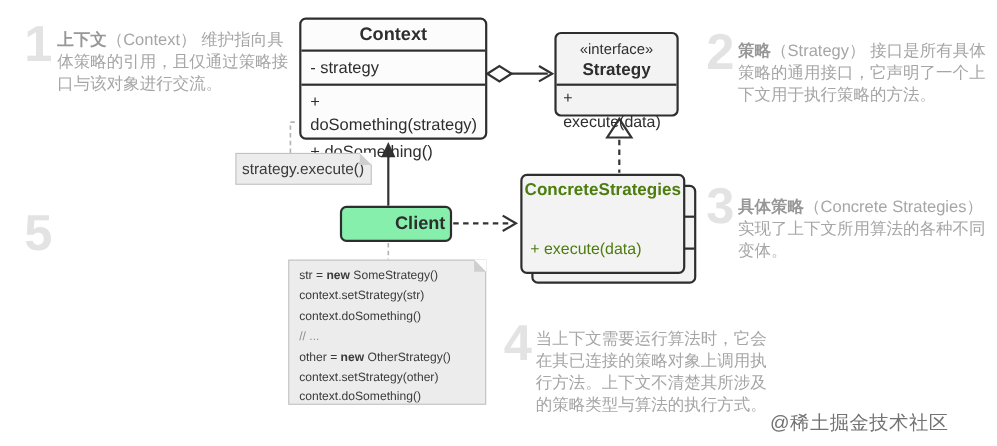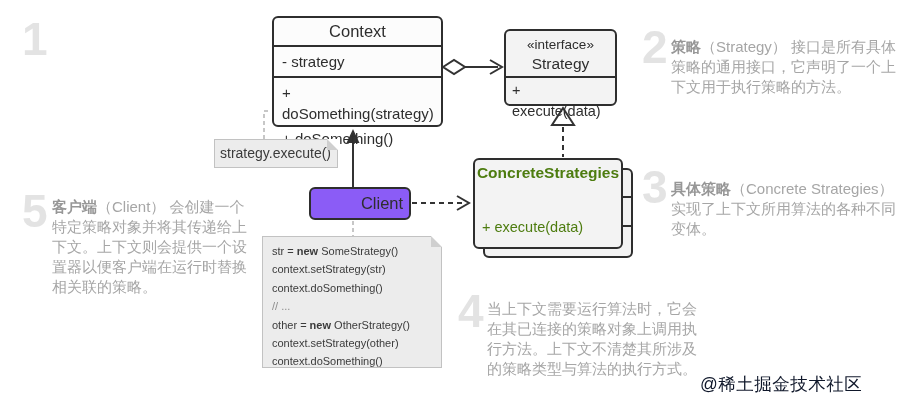--- a/index.html
+++ b/index.html
@@ -15,21 +15,21 @@
   .ann-text{
     position:absolute;font-size:15px;line-height:20px;color:#a6a6a6;
   }
   .ann-text b{color:#979797;font-weight:bold;}
   
   .uml{
     position:absolute;border:2.5px solid #2e2e2e;border-radius:6px;
     background:#fbfbfb;box-sizing:border-box;color:#2e2e2e;
   }
   .uml .sect{border-top:2.5px solid #2e2e2e;}
-  .uml .title{font-weight:normal;text-align:center;font-size:16.5px;}
+  .uml .title{font-weight:bold;text-align:center;font-size:16.5px;}
   .uml .member{font-size:15px;padding:4px 8px;line-height:21px;text-align:left;}
   #context-box{left:272px;top:16px;width:171px;height:111px;background:#fcfcfc;}
   #context-box .title{line-height:27px;height:27px;}
   #context-box .attrs{height:31px;padding-top:4px;box-sizing:border-box;}
   #strategy-box{left:504px;top:29px;width:113px;height:77px;background:#f3f3f3;}
   #strategy-box .stereo{font-size:13.5px;text-align:center;line-height:18px;padding-top:5px;}
   #strategy-box .title{font-size:15.5px;line-height:19px;height:22px;}
   #strategy-box .member{font-size:14.5px;padding:2px 6px;}
   #concrete-wrap{position:absolute;left:473px;top:158px;width:161px;height:101px;}
   #concrete-back{
@@ -38,21 +38,21 @@
   }
   #concrete-back .bdiv{border-top:2.5px solid #2e2e2e;position:absolute;left:0;right:0;height:0;}
   #concrete-front{
     position:absolute;left:0;top:0;width:150px;height:91px;
     border:2.5px solid #2e2e2e;border-radius:6px;background:#f3f3f3;box-sizing:border-box;color:#4d7c0f;
   }
   #concrete-front .title{font-weight:bold;text-align:center;font-size:15.5px;line-height:26px;height:26px;}
   #concrete-front .attrs{height:29px;}
   #concrete-front .member{font-size:14.5px;padding:2px 7px;line-height:21px;}
   #client-box{
-    left:309px;top:187px;width:102px;height:33px;background:#8b5cf6;padding-left:44px;
+    left:309px;top:187px;width:102px;height:33px;background:#86efac;padding-left:44px;
   }
   #client-box .title{line-height:29px;}
   
   .note{
     position:absolute;background:#ececec;border:1px solid #c2c2c2;
     color:#3b3b3b;box-sizing:border-box;
   }
   .note::after{
     content:"";position:absolute;top:-1px;right:-1px;width:0;height:0;
     border-style:solid;border-width:0 11px 11px 0;
@@ -60,21 +60,21 @@
   }
   #exec-note{left:214px;top:139px;width:124px;height:29px;font-size:14px;line-height:27px;padding-left:5px;}
   #code-note{left:262px;top:236px;width:180px;height:132px;font-size:11px;line-height:18.4px;padding:5px 0 0 9px;}
   #code-note .cl{white-space:pre;}
   #code-note .cl b{font-weight:bold;}
   #code-note .comment{color:#8e8e8e;}
   
   #wires{position:absolute;left:0;top:0;width:906px;height:405px;pointer-events:none;}
   
   #watermark{
-    position:absolute;left:700px;top:372px;font-size:17.5px;color:#0f172a;letter-spacing:.5px;
+    position:absolute;left:700px;top:372px;font-size:17.5px;color:#737373;letter-spacing:.5px;
   }
 </style>
 </head>
 <body>
 
 <div id="canvas">
 
   <svg id="wires" viewBox="0 0 906 405" xmlns="http://www.w3.org/2000/svg">
 
     <line x1="463" y1="67" x2="498" y2="67" stroke="#333333" stroke-width="2"></line>
@@ -89,32 +89,32 @@
 
     <line x1="412" y1="203" x2="462" y2="203" stroke="#333333" stroke-width="2" stroke-dasharray="5,4"></line>
     <polyline points="457,196 469,203 457,210" fill="none" stroke="#333333" stroke-width="2"></polyline>
 
     <polyline points="264,139 264,111 271,111" fill="none" stroke="#b5b5b5" stroke-width="1.5" stroke-dasharray="4,3"></polyline>
 
     <line x1="353" y1="221" x2="353" y2="236" stroke="#b5b5b5" stroke-width="1.5" stroke-dasharray="4,3"></line>
   </svg>
 
   <div class="big-num" style="left:22px;top:16px;">1</div>
+  <div class="ann-text" style="left:52px;top:27px;width:214px;"><b>上下文</b><span>（Context） 维护指向具体策略的引用，且仅通过策略接口与该对象进行交流。</span></div>
 
   <div class="big-num" style="left:642px;top:24px;">2</div>
   <div class="ann-text" style="left:671px;top:37px;width:230px;"><b>策略</b><span>（Strategy） 接口是所有具体策略的通用接口，它声明了一个上下文用于执行策略的方法。</span></div>
 
   <div class="big-num" style="left:642px;top:164px;">3</div>
   <div class="ann-text" style="left:671px;top:179px;width:234px;"><b>具体策略</b><span>（Concrete Strategies） 实现了上下文所用算法的各种不同变体。</span></div>
 
   <div class="big-num" style="left:458px;top:288px;">4</div>
   <div class="ann-text" style="left:487px;top:299px;width:222px;"><b></b><span>当上下文需要运行算法时，它会在其已连接的策略对象上调用执行方法。上下文不清楚其所涉及的策略类型与算法的执行方式。</span></div>
 
   <div class="big-num" style="left:22px;top:188px;">5</div>
-  <div class="ann-text" style="left:52px;top:197px;width:198px;"><b>客户端</b><span>（Client） 会创建一个特定策略对象并将其传递给上下文。上下文则会提供一个设置器以便客户端在运行时替换相关联的策略。</span></div>
 
   <div class="uml" id="context-box">
     <div class="title">Context</div>
     <div class="sect attrs member">- strategy</div>
     <div class="sect">
       <div class="member">+ doSomething(strategy)</div>
       <div class="member" style="padding-top:0;">+ doSomething()</div>
     </div>
   </div>
 

